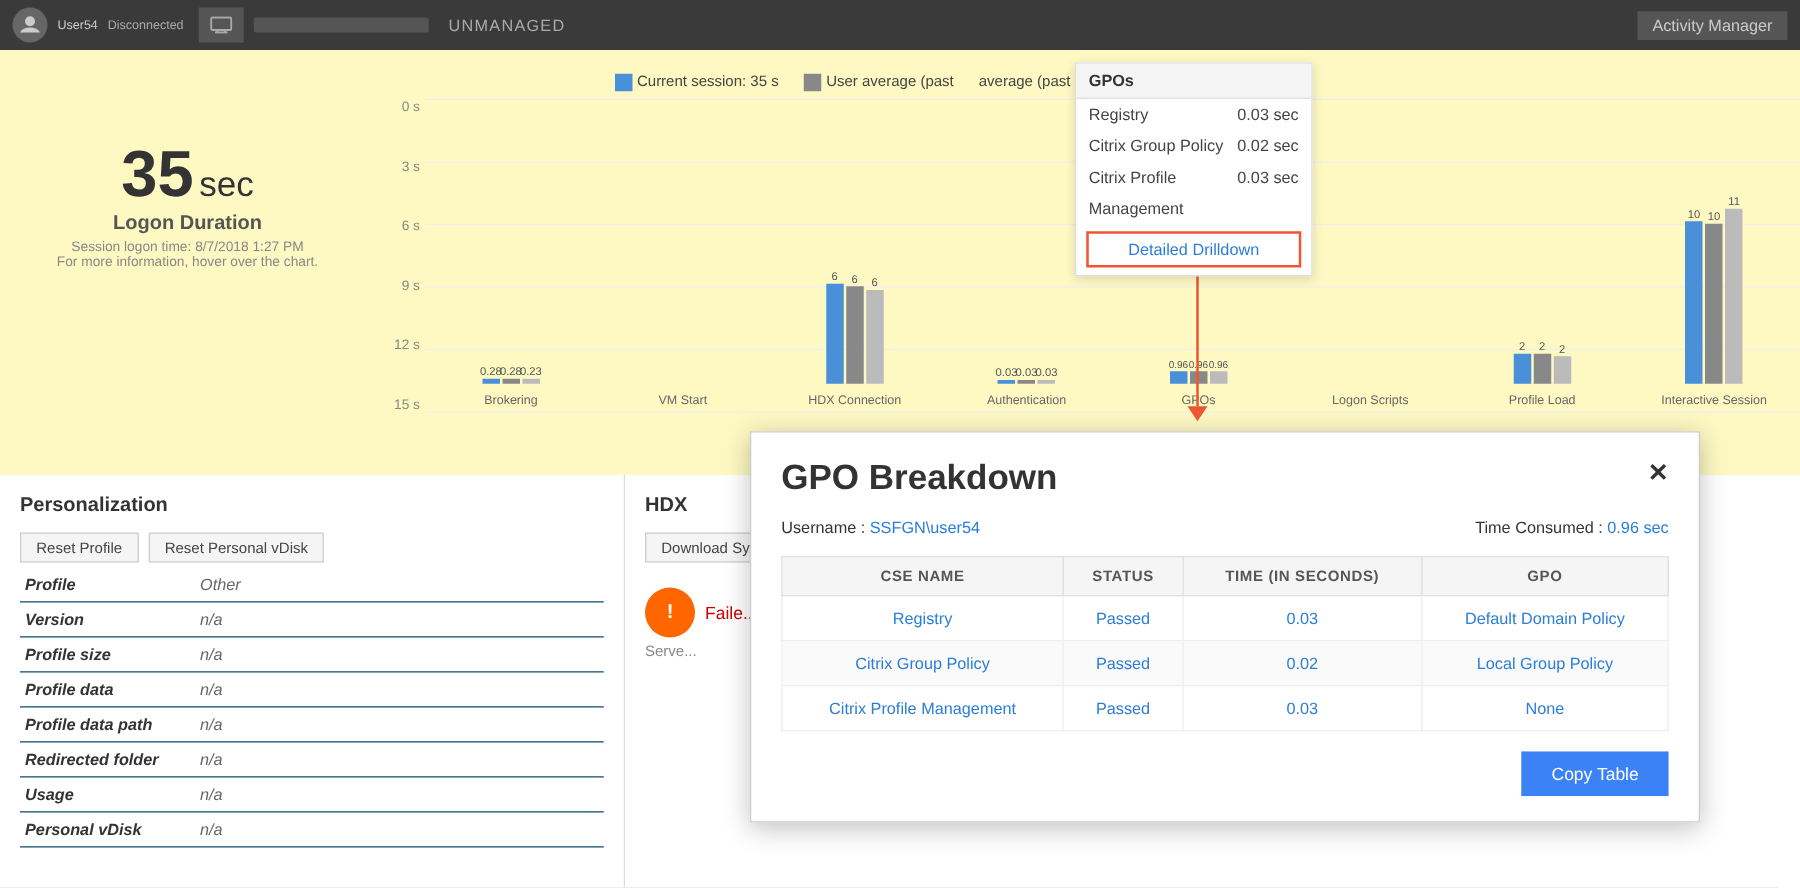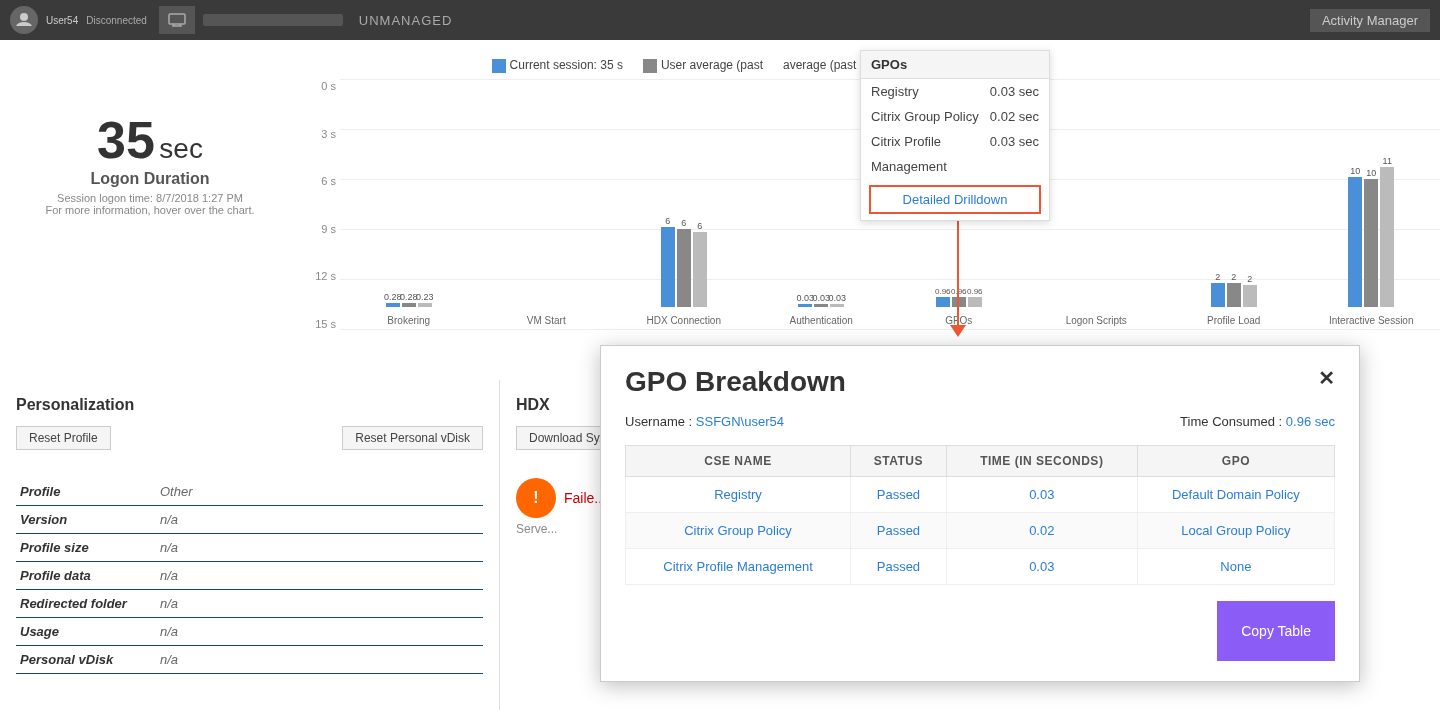--- a/index.html
+++ b/index.html
@@ -52,21 +52,21 @@
       margin-left: auto;
       color: #ccc;
       font-size: 13px;
       background: #555;
       padding: 4px 12px;
       cursor: pointer;
     }
 
     
     .chart-area {
-      background: #ffffff;
+      background: #fef9c3;
       height: 340px;
       position: relative;
       padding: 10px 20px 0 0;
     }
     .chart-legend {
       display: flex;
       align-items: center;
       justify-content: center;
       gap: 20px;
       font-size: 12px;
@@ -156,21 +156,21 @@
       width: 500px;
       padding: 16px;
       border-right: 1px solid #ddd;
     }
     .panel-title {
       font-size: 16px;
       font-weight: bold;
       color: #333;
       margin-bottom: 12px;
     }
-    .panel-buttons { display: flex; gap: 8px; margin-bottom: 28px; justify-content: space-between; }
+    .panel-buttons { display: flex; gap: 8px; margin-bottom: 4px; }
     .panel-btn {
       border: 1px solid #ccc;
       background: #f5f5f5;
       padding: 4px 12px;
       font-size: 12px;
       cursor: pointer;
       color: #444;
     }
     .info-table { width: 100%; border-collapse: collapse; }
     .info-table tr { border-bottom: 1px solid #0c4a6e; font-style: italic; }
@@ -230,24 +230,24 @@
     }
     .modal-table td {
       border: 1px solid #eee;
       padding: 10px 12px;
       font-size: 13px;
       text-align: center;
       color: #2a7dd8;
     }
     .modal-table tr:nth-child(even) td { background: #fafafa; }
     .copy-table-btn {
-      background: #8b5cf6;
+      background: #3b82f6;
       color: #fff;
       border: none;
-      padding: 22px 24px;
+      padding: 10px 24px;
       font-size: 14px;
       cursor: pointer;
       float: right;
     }
 
     
     .tooltip-popup {
       position: absolute;
       right: 390px; top: 10px;
       width: 190px;
@@ -533,20 +533,24 @@
           </tr>
       <tr>
             <td>Profile size</td>
             <td>n/a</td>
           </tr>
       <tr>
             <td>Profile data</td>
             <td>n/a</td>
           </tr>
       <tr>
+            <td>Profile data path</td>
+            <td>n/a</td>
+          </tr>
+      <tr>
             <td>Redirected folder</td>
             <td>n/a</td>
           </tr>
       <tr>
             <td>Usage</td>
             <td>n/a</td>
           </tr>
       <tr>
             <td>Personal vDisk</td>
             <td>n/a</td>

